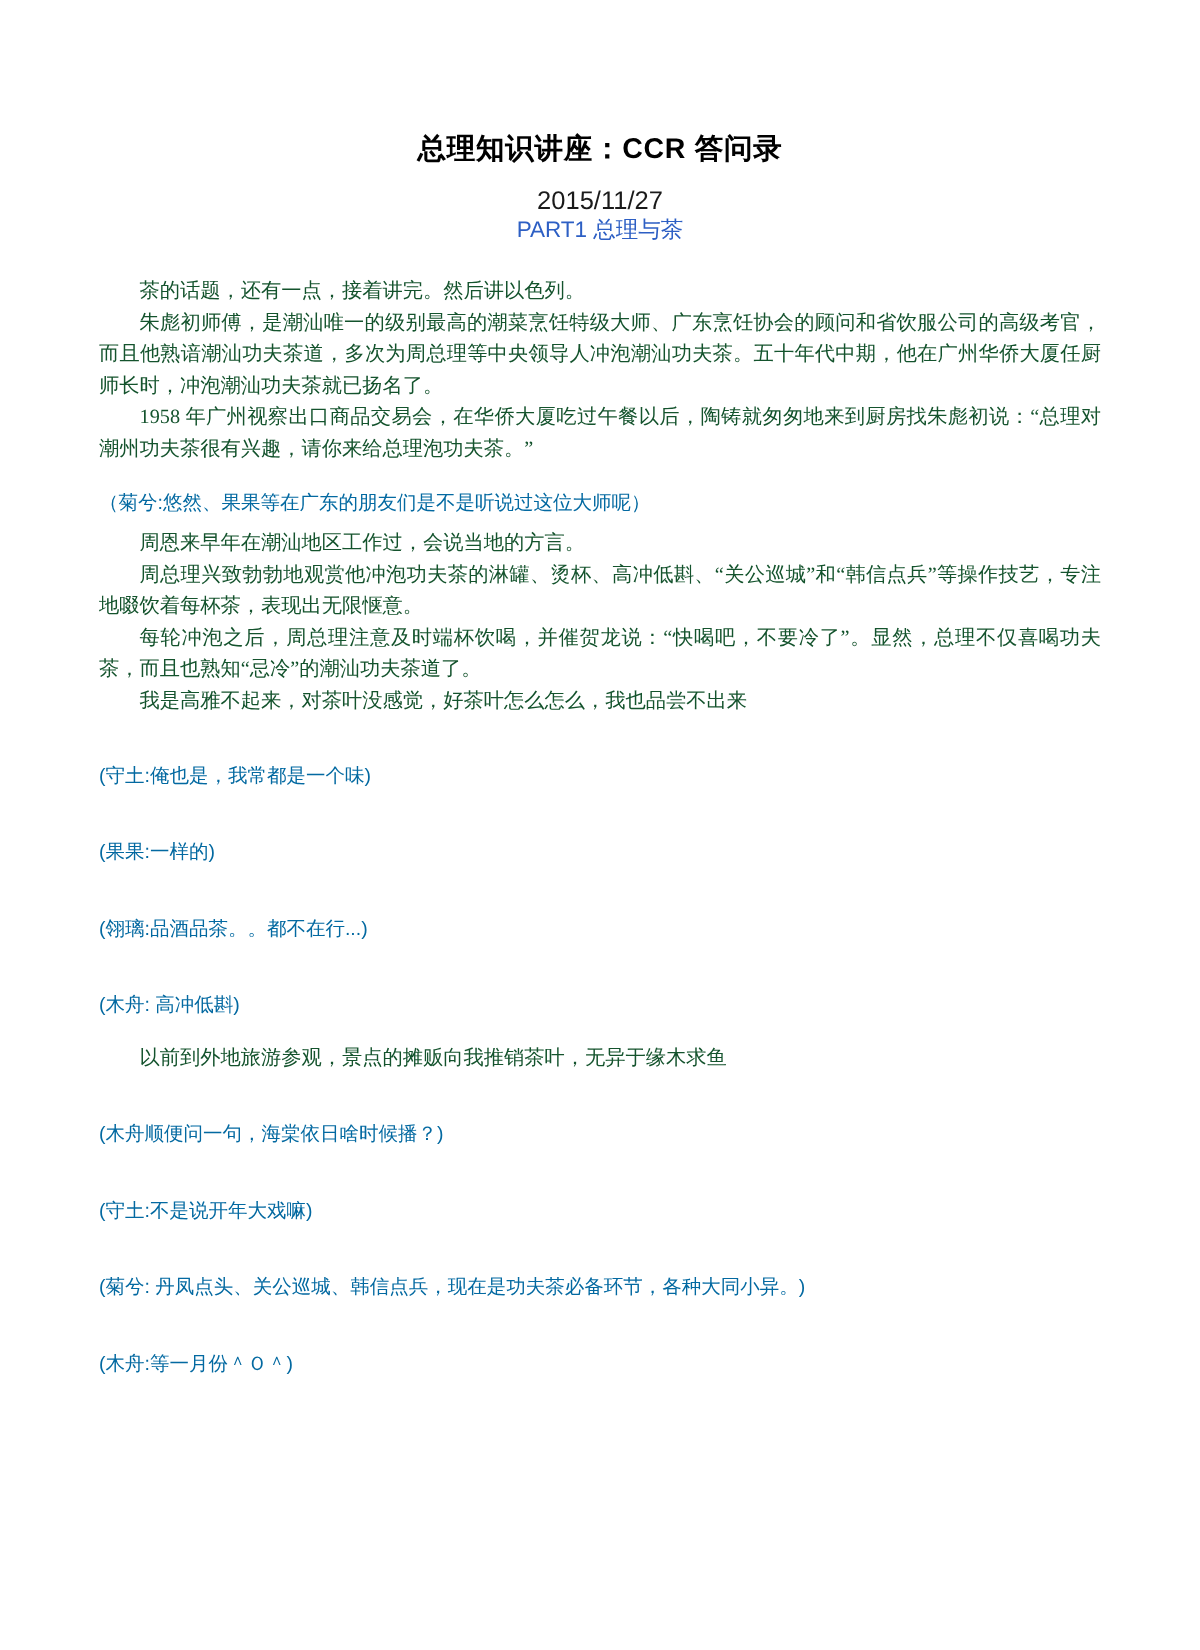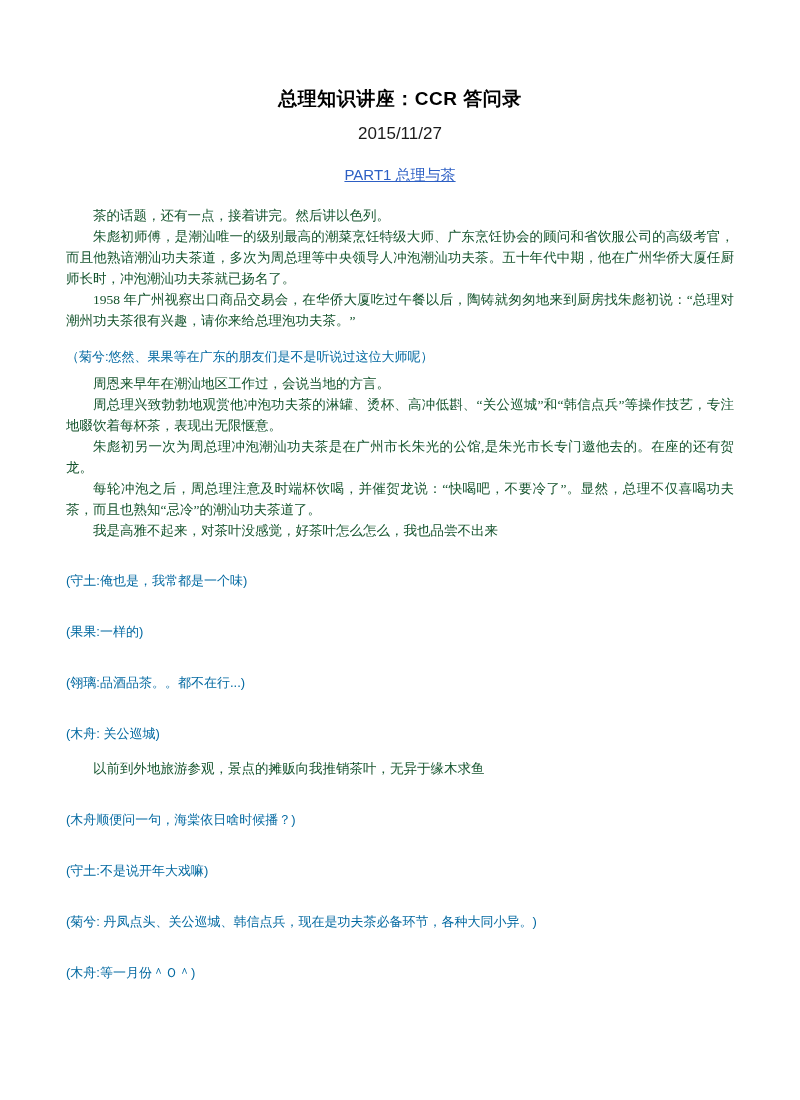--- a/index.html
+++ b/index.html
@@ -34,24 +34,22 @@
   .doc-date {
     text-align: center;
     font-size: 17px;
     margin-top: 12px;
     color: #1a1a1a;
     font-family: "Liberation Sans", "DejaVu Sans", sans-serif;
   }
   .part-heading {
     text-align: center;
     font-size: 15px;
-    margin-top: 22px;
     color: #2d5fc4;
     font-family: "Liberation Sans", "DejaVu Sans", sans-serif;
-    text-decoration: underline;
   }
   .body-block {
     margin-top: 20px;
   }
   p {
     margin: 0;
     font-size: 13.5px;
     line-height: 21px;
     text-align: justify;
     color: #14532d;
@@ -84,28 +82,27 @@
   <div class="part-heading">PART1  总理与茶</div>
 
   <div class="body-block">
     <p class="indent">茶的话题，还有一点，接着讲完。然后讲以色列。</p>
     <p class="indent">朱彪初师傅，是潮汕唯一的级别最高的潮菜烹饪特级大师、广东烹饪协会的顾问和省饮服公司的高级考官，而且他熟谙潮汕功夫茶道，多次为周总理等中央领导人冲泡潮汕功夫茶。五十年代中期，他在广州华侨大厦任厨师长时，冲泡潮汕功夫茶就已扬名了。</p>
     <p class="indent">1958 年广州视察出口商品交易会，在华侨大厦吃过午餐以后，陶铸就匆匆地来到厨房找朱彪初说：“总理对潮州功夫茶很有兴趣，请你来给总理泡功夫茶。”</p>
     <p class="chat">（菊兮:悠然、果果等在广东的朋友们是不是听说过这位大师呢）</p>
     <div class="spacer-sm"></div>
     <p class="indent">周恩来早年在潮汕地区工作过，会说当地的方言。</p>
     <p class="indent">周总理兴致勃勃地观赏他冲泡功夫茶的淋罐、烫杯、高冲低斟、“关公巡城”和“韩信点兵”等操作技艺，专注地啜饮着每杯茶，表现出无限惬意。</p>
-    <p class="indent">朱彪初另一次为周总理冲泡潮汕功夫茶是在广州市长朱光的公馆,是朱光市长专门邀他去的。在座的还有贺龙。</p>
     <p class="indent">每轮冲泡之后，周总理注意及时端杯饮喝，并催贺龙说：“快喝吧，不要冷了”。显然，总理不仅喜喝功夫茶，而且也熟知“忌冷”的潮汕功夫茶道了。</p>
     <p class="indent">我是高雅不起来，对茶叶没感觉，好茶叶怎么怎么，我也品尝不出来</p>
     <div class="gap"></div>
     <p class="chat">(守土:俺也是，我常都是一个味)</p>
     <p class="chat chat-tight">(果果:一样的)</p>
     <p class="chat chat-tight">(翎璃:品酒品茶。。都不在行...)</p>
-    <p class="chat chat-tight">(木舟: 关公巡城)</p>
+    <p class="chat chat-tight">(木舟: 高冲低斟)</p>
     <p class="indent" style="margin-top:14px">以前到外地旅游参观，景点的摊贩向我推销茶叶，无异于缘木求鱼</p>
     <p class="chat chat-tight">(木舟顺便问一句，海棠依日啥时候播？)</p>
     <p class="chat chat-tight">(守土:不是说开年大戏嘛)</p>
     <p class="chat chat-tight">(菊兮: 丹凤点头、关公巡城、韩信点兵，现在是功夫茶必备环节，各种大同小异。)</p>
     <p class="chat chat-tight">(木舟:等一月份＾Ｏ＾)</p>
   </div>
 
 </div>
 
 </body></html>

